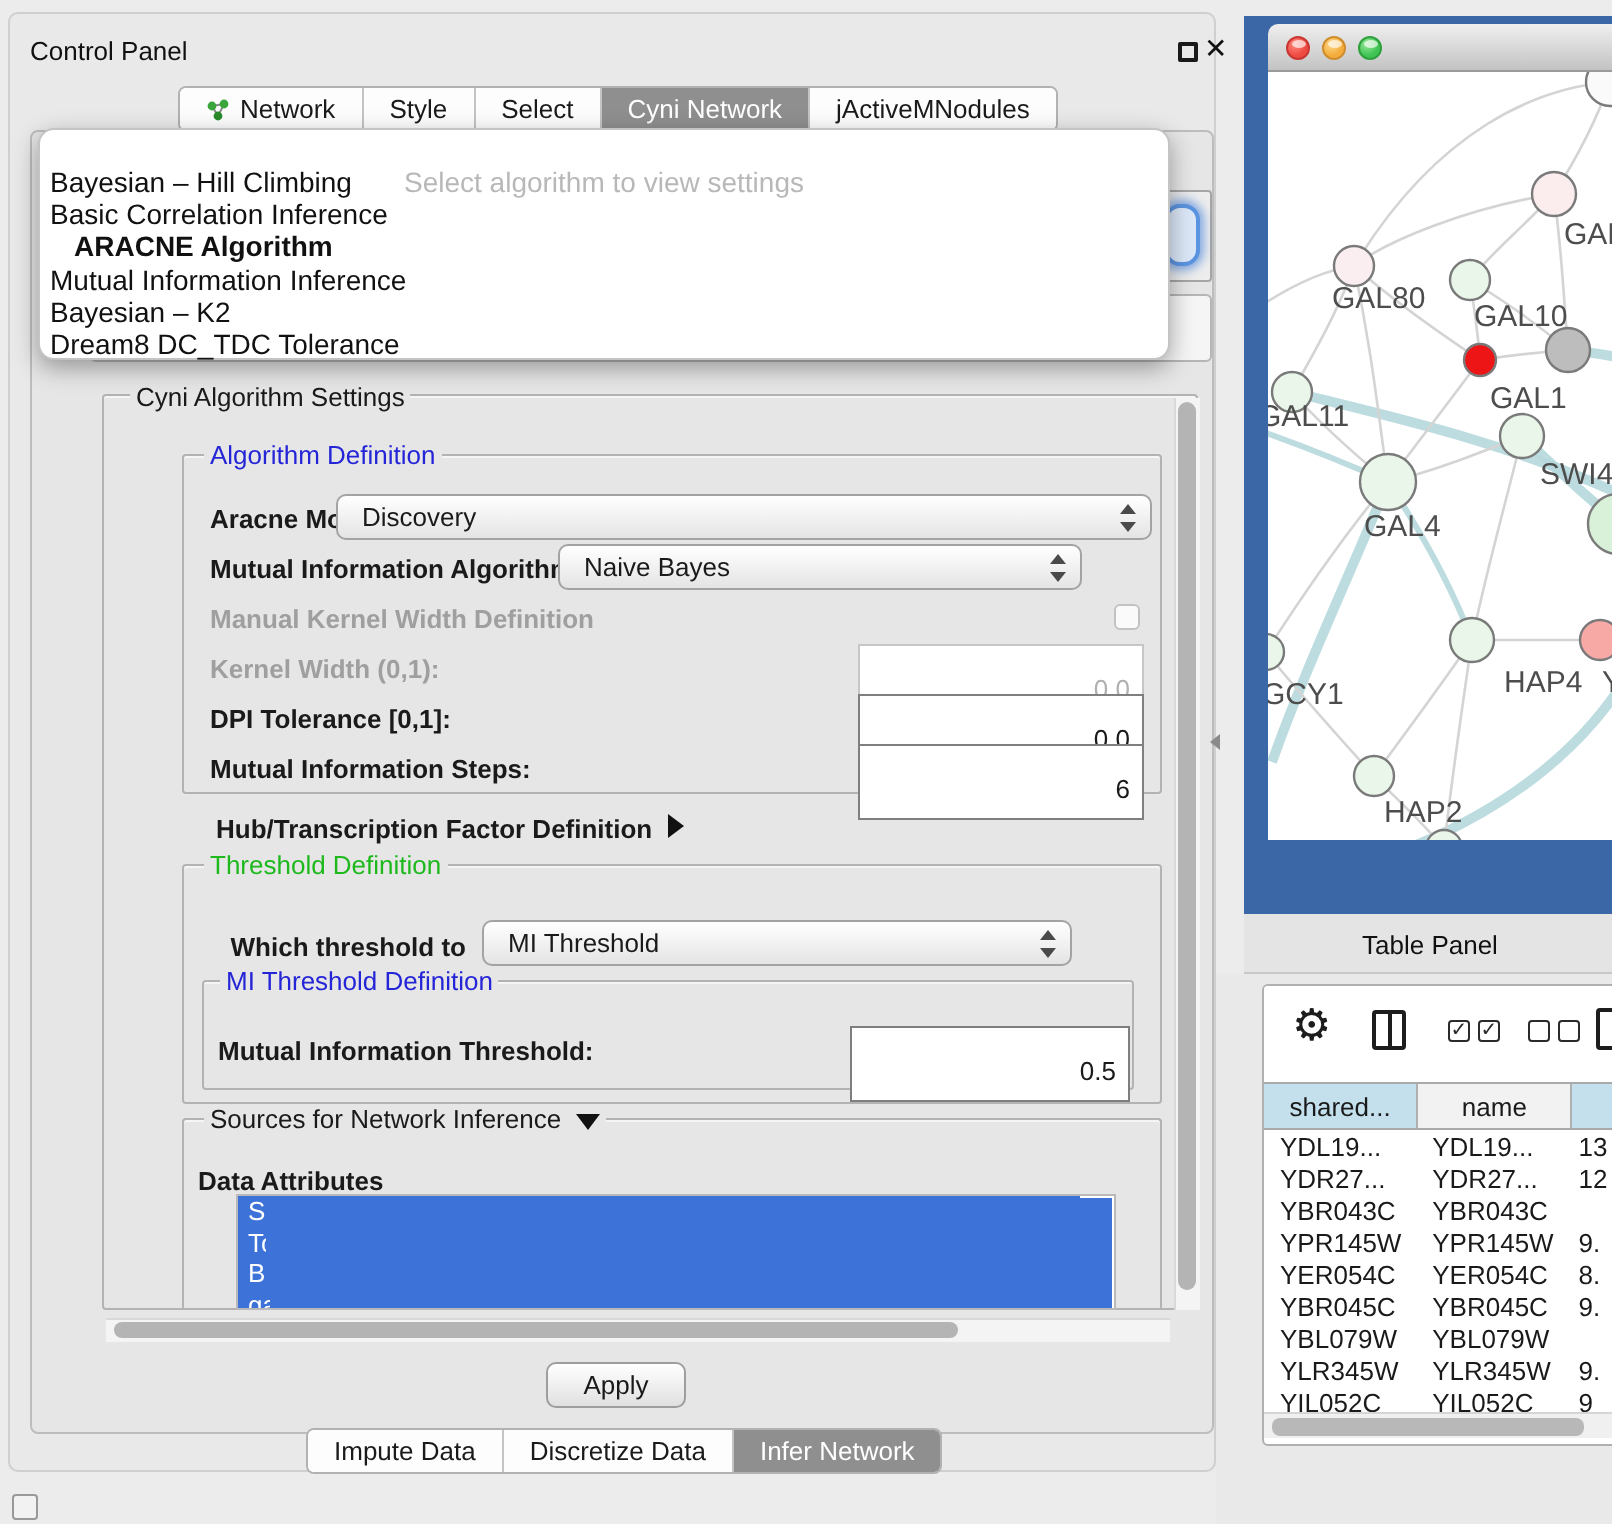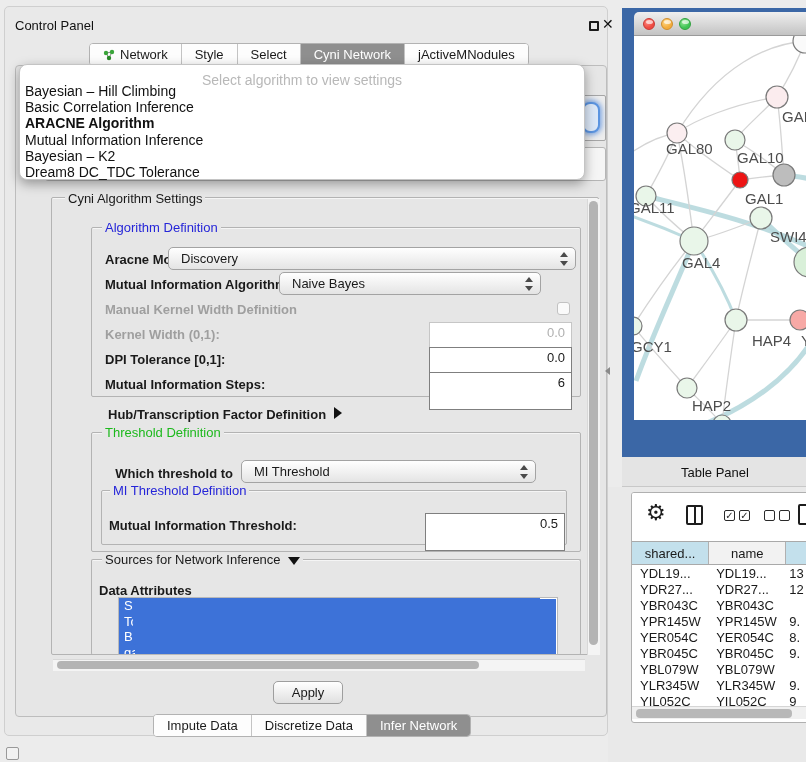--- a/index.html
+++ b/index.html
@@ -29,41 +29,41 @@
   .behind-box1 { left:40px; top:88px; width:561px; height:46px; background:#ededed;
                  border:1px solid #a6a6a6; border-radius:2px; }
   .combo-focus { left:577px; top:95px; width:18px; height:31px; border-radius:8px;
                  background:#dce8f8; border:2px solid #5b94e0; box-shadow:0 0 5px 2px rgba(70,130,220,.65); }
   .behind-box2 { left:40px; top:140px; width:561px; height:34px; background:#f5f5f5;
                  border:1px solid #b5b5b5; border-radius:3px; }
 
   
   .algo-overlay { left:14px; top:57px; width:566px; height:116px; background:#fff;
                   border:1px solid #c4c4c4; border-radius:8px; box-shadow:0 4px 12px rgba(0,0,0,.35); z-index:50; }
-  .algo-ph { text-align:center; color:#b8b8b8; font-size:14px; padding-top:7px; height:18px; }
+  .algo-ph { text-align:center; color:#b8b8b8; font-size:14px; padding-top:18px; height:18px; }
   .algo-items div { font-size:14px; line-height:16.2px; padding-left:5px; color:#111; }
-  .algo-items div:nth-of-type(3) { font-weight:bold; }
+  .algo-items div:nth-of-type(3) { font-weight:bold;margin-left:12px; }
 
   
   .group { border:1px solid #b3b3b3; border-radius:2px; box-shadow:inset 0 1px 0 rgba(255,255,255,.6); }
   .group-title { position:absolute; background:#e6e6e6; padding:0 3px; font-size:13px; }
   .blue  { color:#2525d8; }
   .green { color:#1db91d; }
   .boldlbl { font-weight:bold; }
   .graylbl { color:#9f9f9f; font-weight:bold; }
 
   .combo { height:23px; background:linear-gradient(#ffffff,#e4e4e4); border:1px solid #a3a3a3;
            border-radius:5px; display:flex; align-items:center; padding-left:12px; font-size:13px; position:absolute; }
   .stepper { position:absolute; right:6px; top:4px; width:10px; height:14px; }
   .stepper:before, .stepper:after { content:""; position:absolute; left:1px; border-left:4px solid transparent; border-right:4px solid transparent; }
   .stepper:before { top:0; border-bottom:5px solid #4a4a4a; }
   .stepper:after  { bottom:0; border-top:5px solid #4a4a4a; }
 
   .field { position:absolute; height:38px; background:#fff; border:1px solid #7f7f7f;
-           text-align:right; padding:2px 6px 0 0; font-size:13px; }
+           text-align:right; padding:14px 6px 0 0; font-size:13px; }
   .field.disabled { border-color:#c6c6c6; color:#b0b0b0; }
 
   .checkbox { position:absolute; width:13px; height:13px; border:1px solid #c2c2c2; border-radius:3px; background:#fafafa; }
 
   .tri-right { display:inline-block; width:0; height:0; border-top:6px solid transparent;
                border-bottom:6px solid transparent; border-left:8px solid #111; margin-left:8px; }
   .tri-down  { display:inline-block; width:0; height:0; border-left:6px solid transparent;
                border-right:6px solid transparent; border-top:8px solid #111; margin-left:7px; position:relative; top:1px;}
 
   .attr-list { left:113px; top:590px; width:440px; height:58px; background:#fff;

